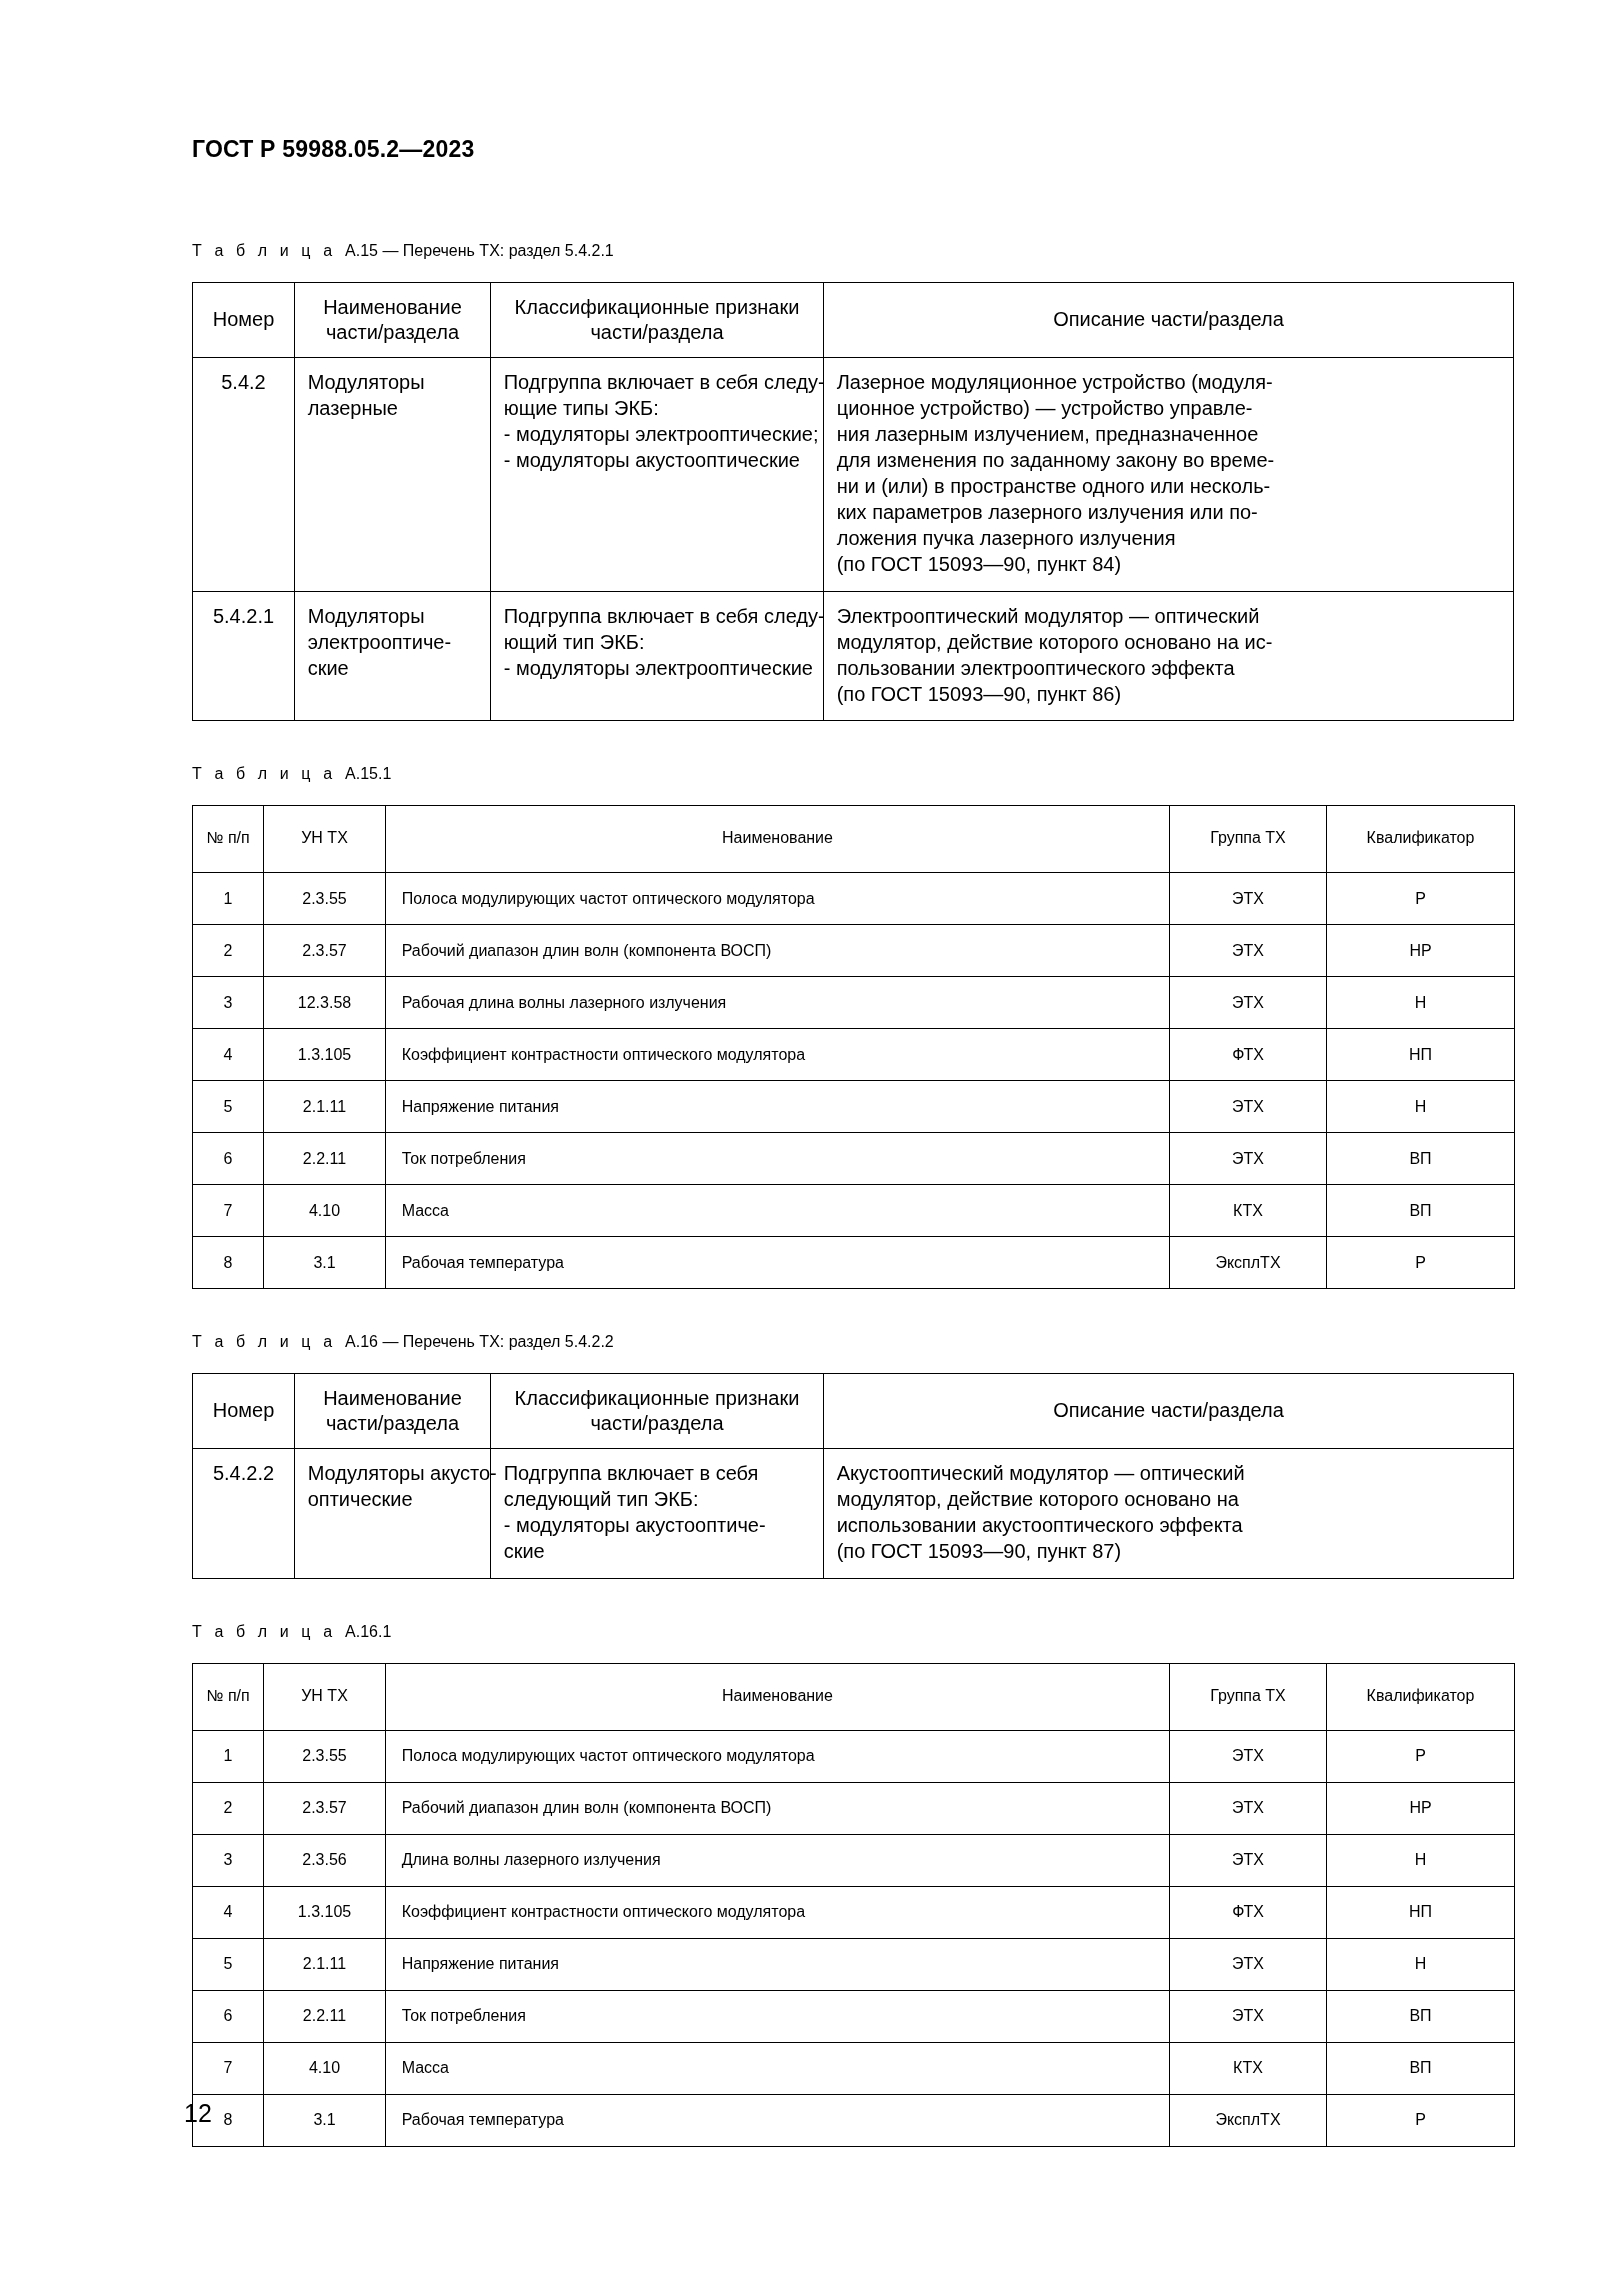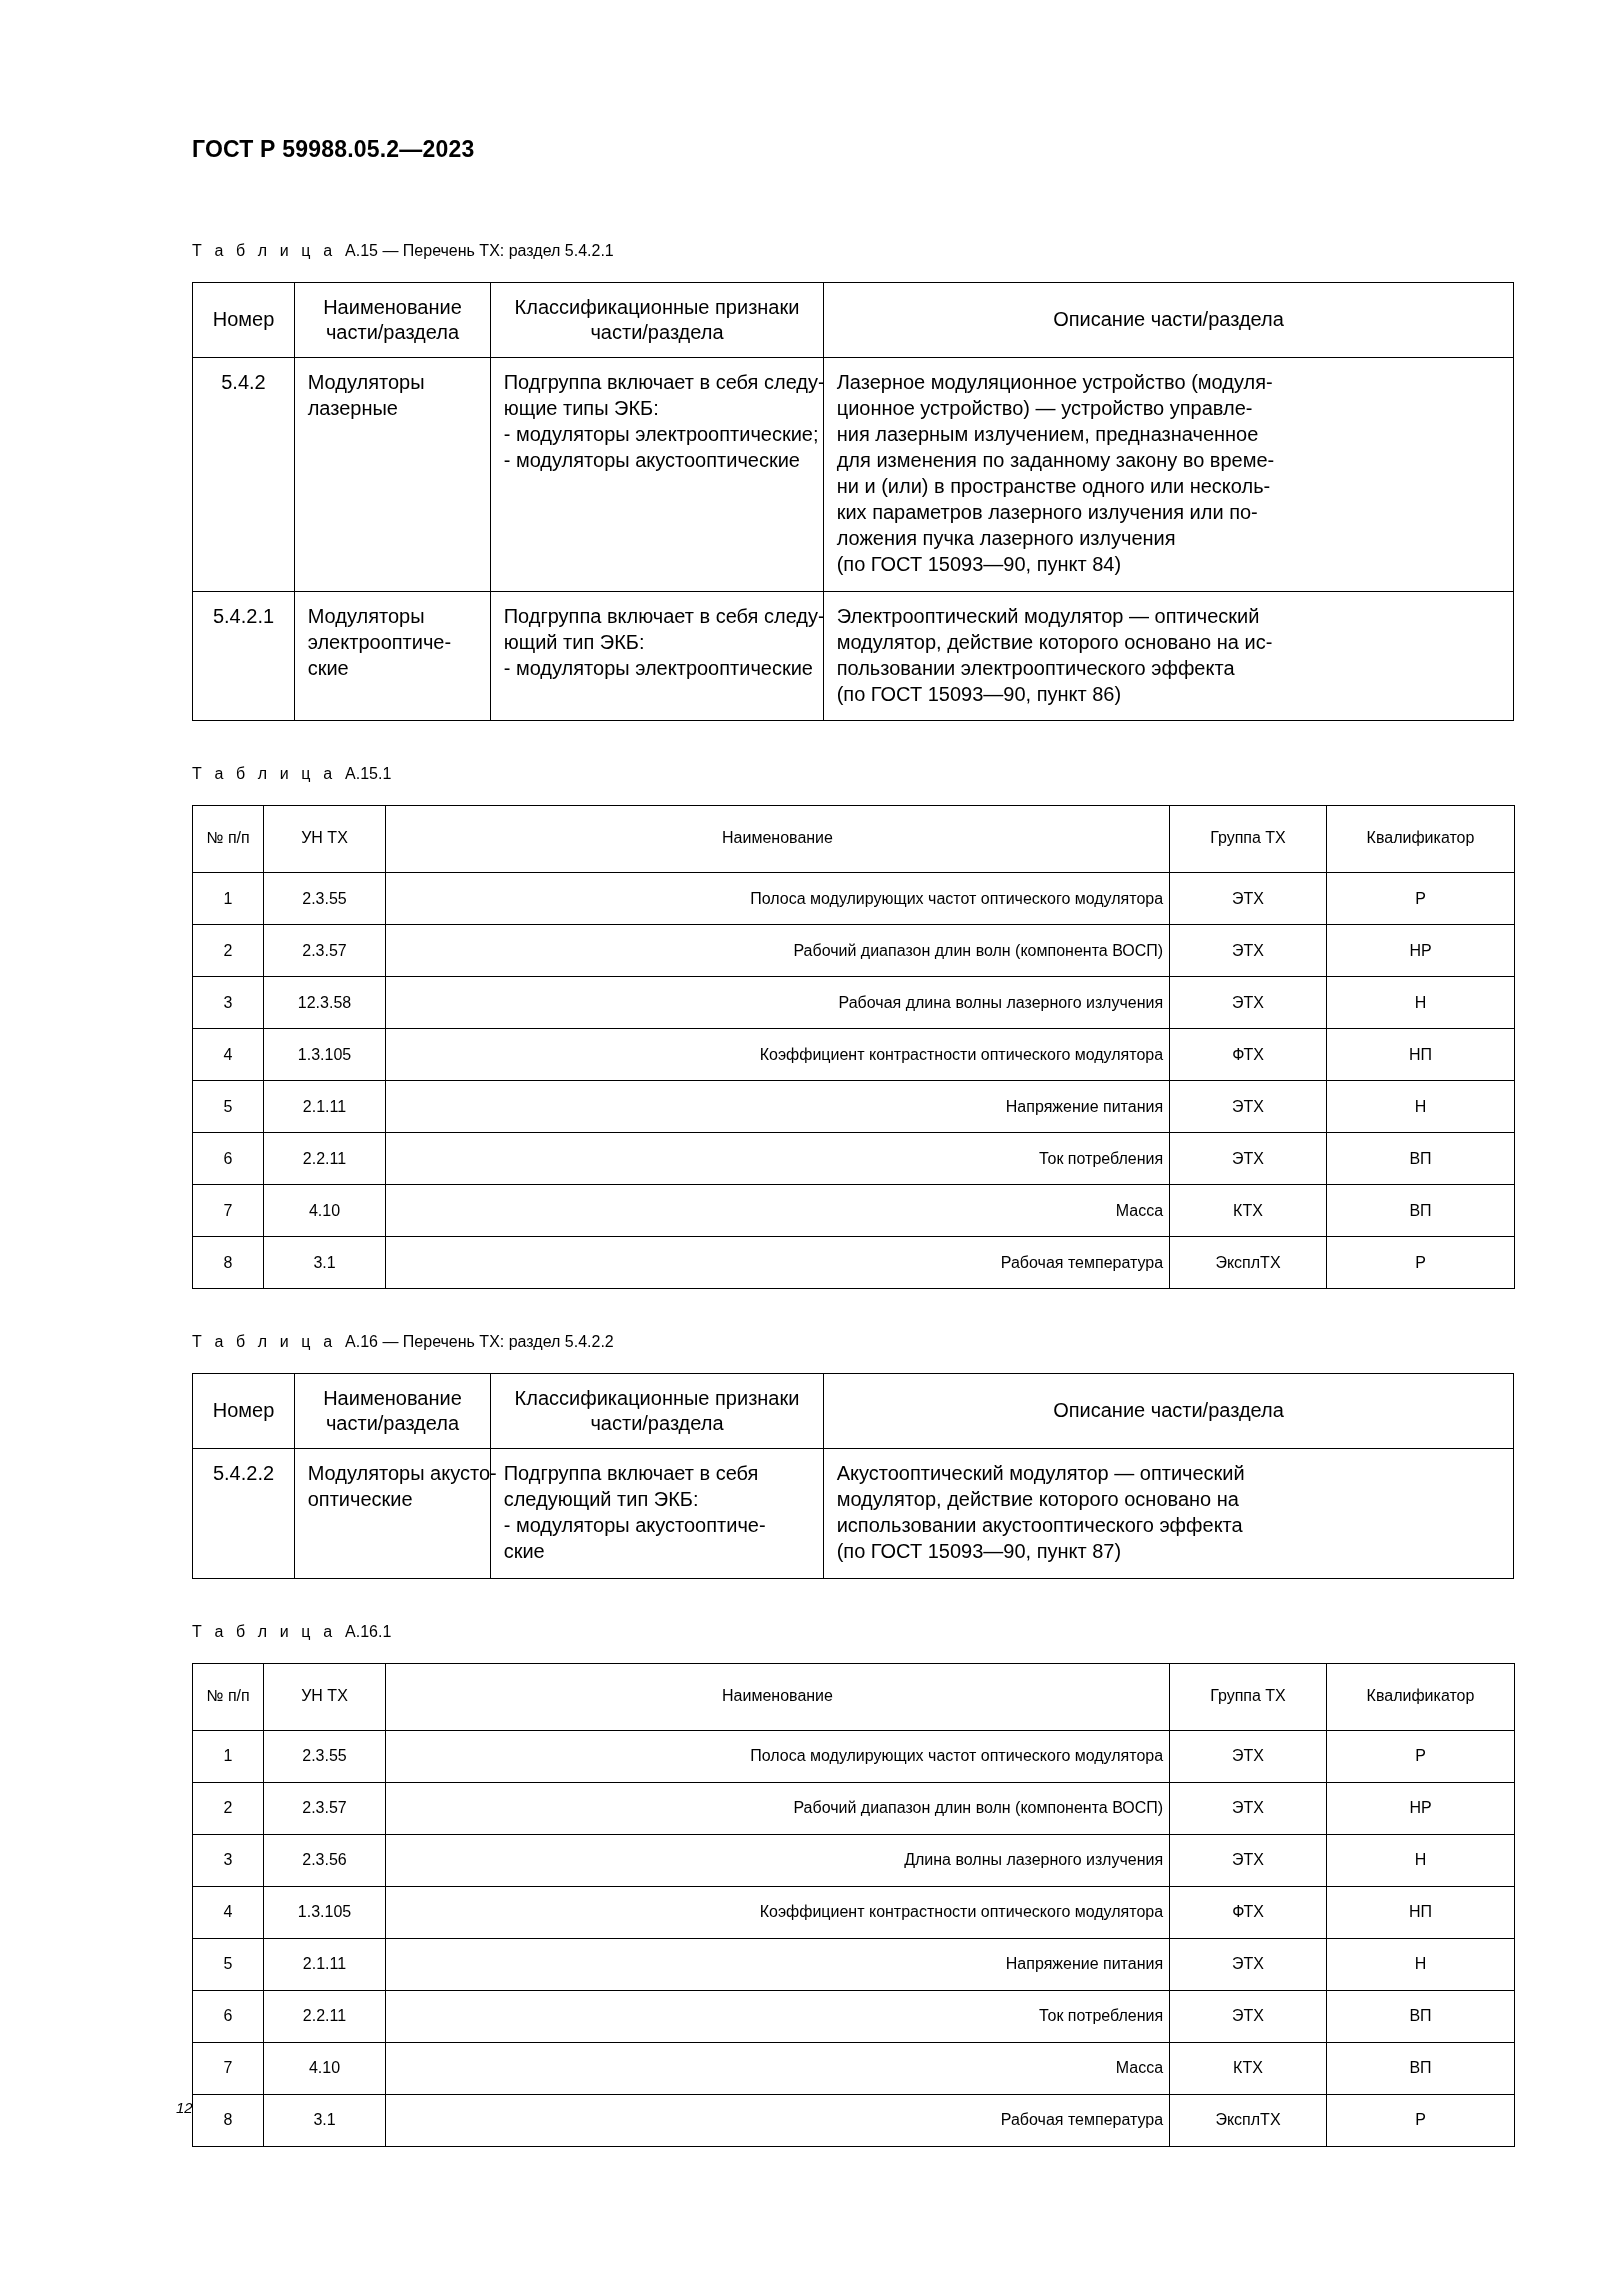--- a/index.html
+++ b/index.html
@@ -121,44 +121,43 @@
     height: 67px;
     box-sizing: border-box;
   }
   .tbl-list td {
     vertical-align: middle;
     height: 52px;
     box-sizing: border-box;
     padding: 2px 5.9px;
   }
   .tbl-list td.cc { text-align: center; }
-  .tbl-list td.cl { text-align: right; padding-left: 15.7px; }
+  .tbl-list td.cl { text-align: left; padding-left: 15.7px; }
 
   
   col.w-num    { width: 102px; }
   col.w-name   { width: 196px; }
   col.w-sign   { width: 333px; }
   col.w-desc   { width: 690px; }
 
   col.l-idx    { width: 71px; }
   col.l-un     { width: 122px; }
   col.l-title  { width: 784px; }
   col.l-group  { width: 157px; }
   col.l-qual   { width: 188px; }
 
   
   .gap-caption-to-table { height: 21.6px; }
   .gap-table-to-caption { height: 43px; }
 
   .page-number {
     position: absolute;
-    left: 176px;
+    left: 184px;
     top: 2099px;
-    font-size: 15px;
-    font-style: italic;
+    font-size: 25px;
   }
 </style>
 </head>
 <body>
 
 <div class="page">
 
   <div class="doc-header">ГОСТ Р 59988.05.2—2023</div>
 
   <div class="content" style="top:241px;">

